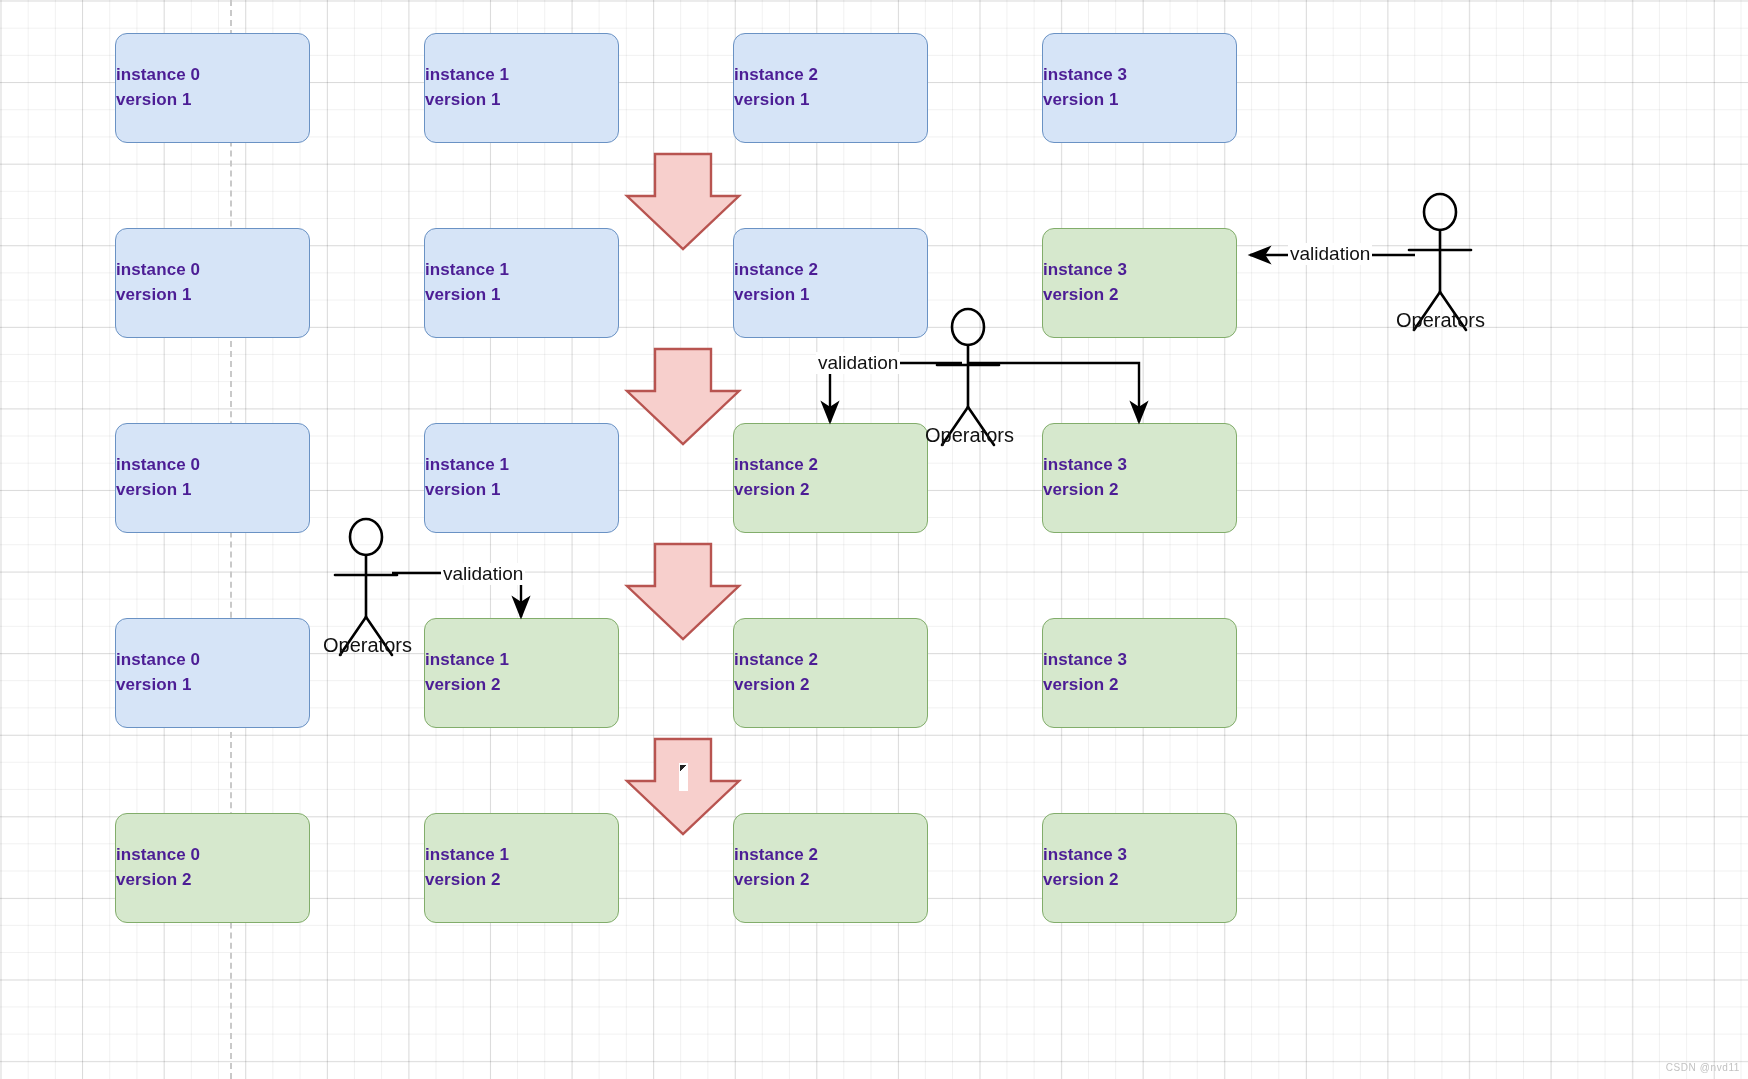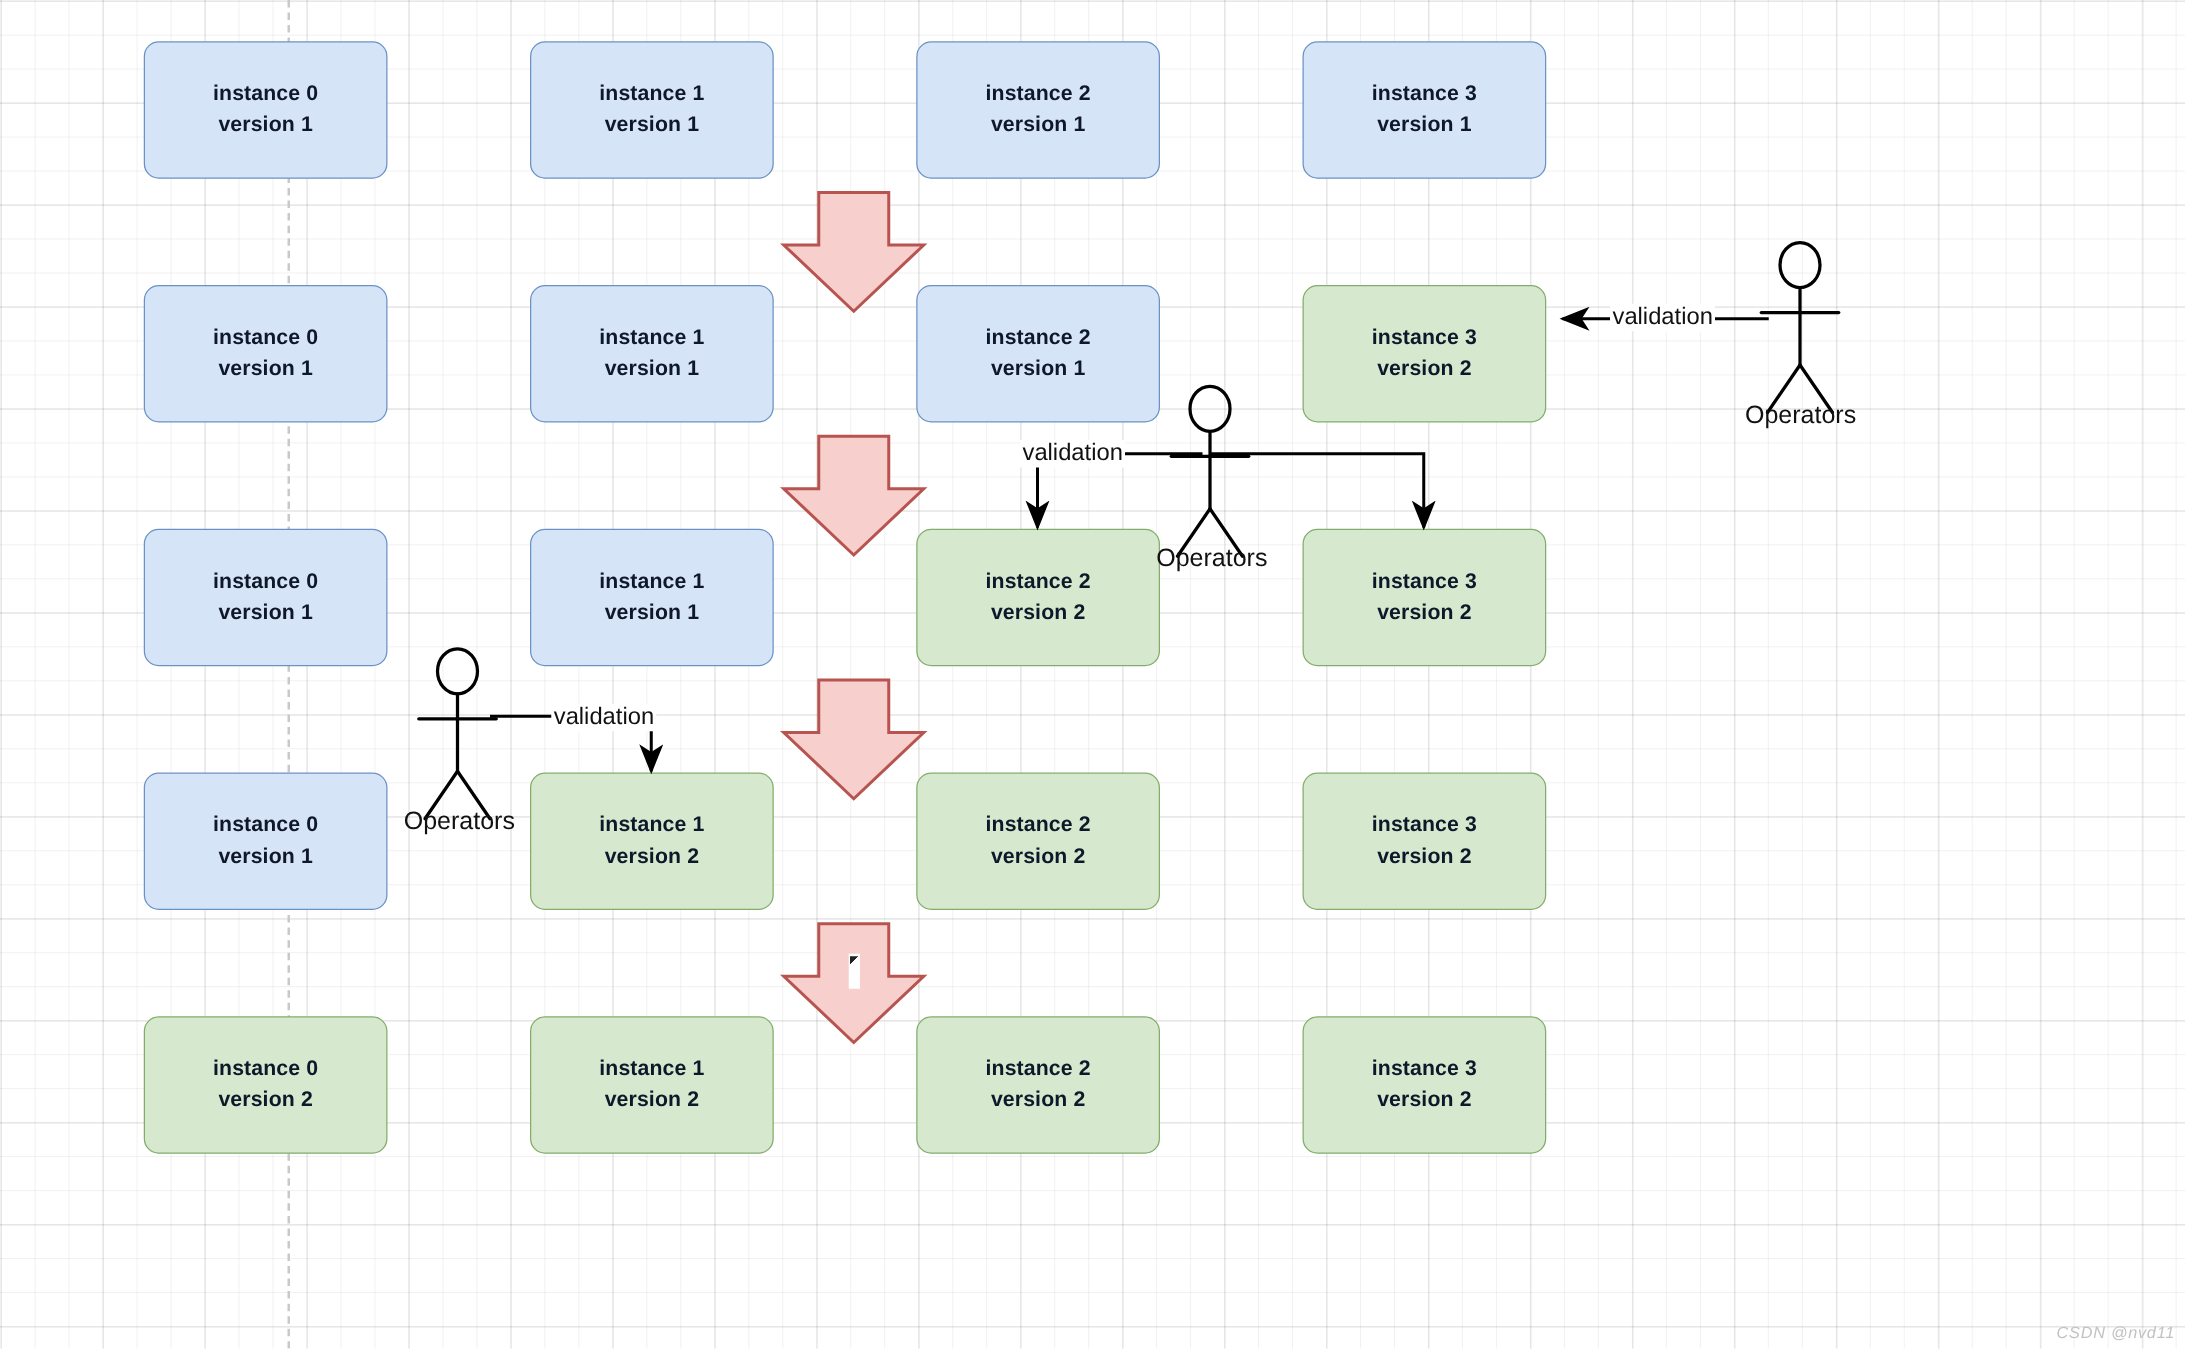--- a/index.html
+++ b/index.html
@@ -35,26 +35,25 @@
     height: 1079px;
     border-left: 2px dashed #c9c9c9;
     z-index: 1;
   }
   .node {
     position: absolute;
     box-sizing: border-box;
     border-radius: 12px;
     display: flex;
     flex-direction: column;
-    align-items: center;
     justify-content: center;
     font-weight: bold;
     font-size: 17px;
     line-height: 1.45;
-    color: #0f172a;
+    color: #4c1d95;
     letter-spacing: 0.1px;
     z-index: 5;
   }
   .node .ln { display: block; }
   .node.v1 {
     background: #d6e4f7;
     border: 1.6px solid #6a92c4;
   }
   .node.v2 {
     background: #d6e8cd;
@@ -67,42 +66,40 @@
     height: 1079px;
     pointer-events: none;
     z-index: 8;
   }
   .actor-label {
     position: absolute;
     font-size: 20px;
     color: #111;
     white-space: nowrap;
     z-index: 9;
-    margin-top: 12px;
   }
   .edge-label {
     position: absolute;
     font-size: 19px;
     color: #111;
     background: #ffffff;
     padding: 0 2px;
     white-space: nowrap;
     z-index: 10;
     text-align: right;
   }
   .watermark {
     position: absolute;
     right: 8px;
     bottom: 6px;
-    font-size: 13px;
+    font-size: 10px;
     color: #c2c2c2;
     letter-spacing: 0.6px;
     z-index: 20;
     font-family: "Liberation Sans", sans-serif;
-    font-style: italic;
   }
   .caret {
     position: absolute;
     width: 9px;
     height: 28px;
     background: #ffffff;
     z-index: 12;
   }
   .caret::after {
     content: "";

